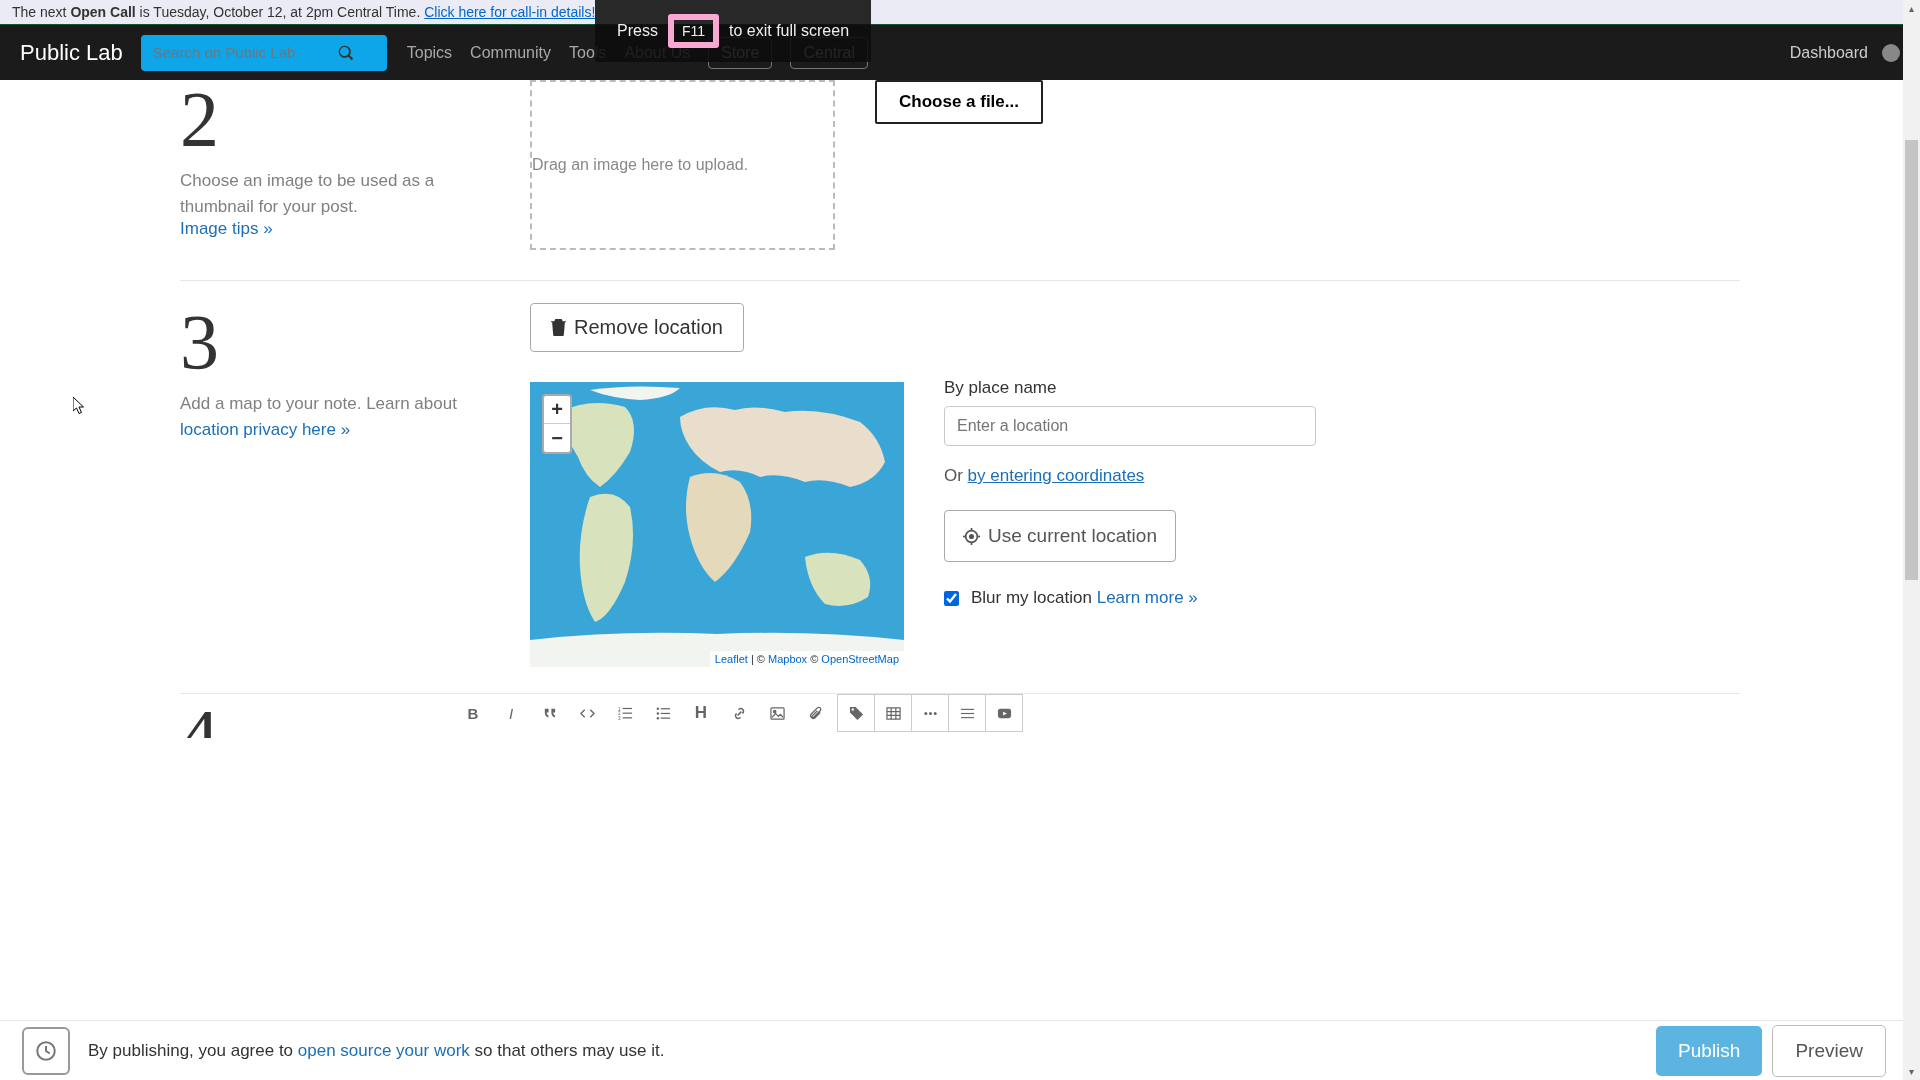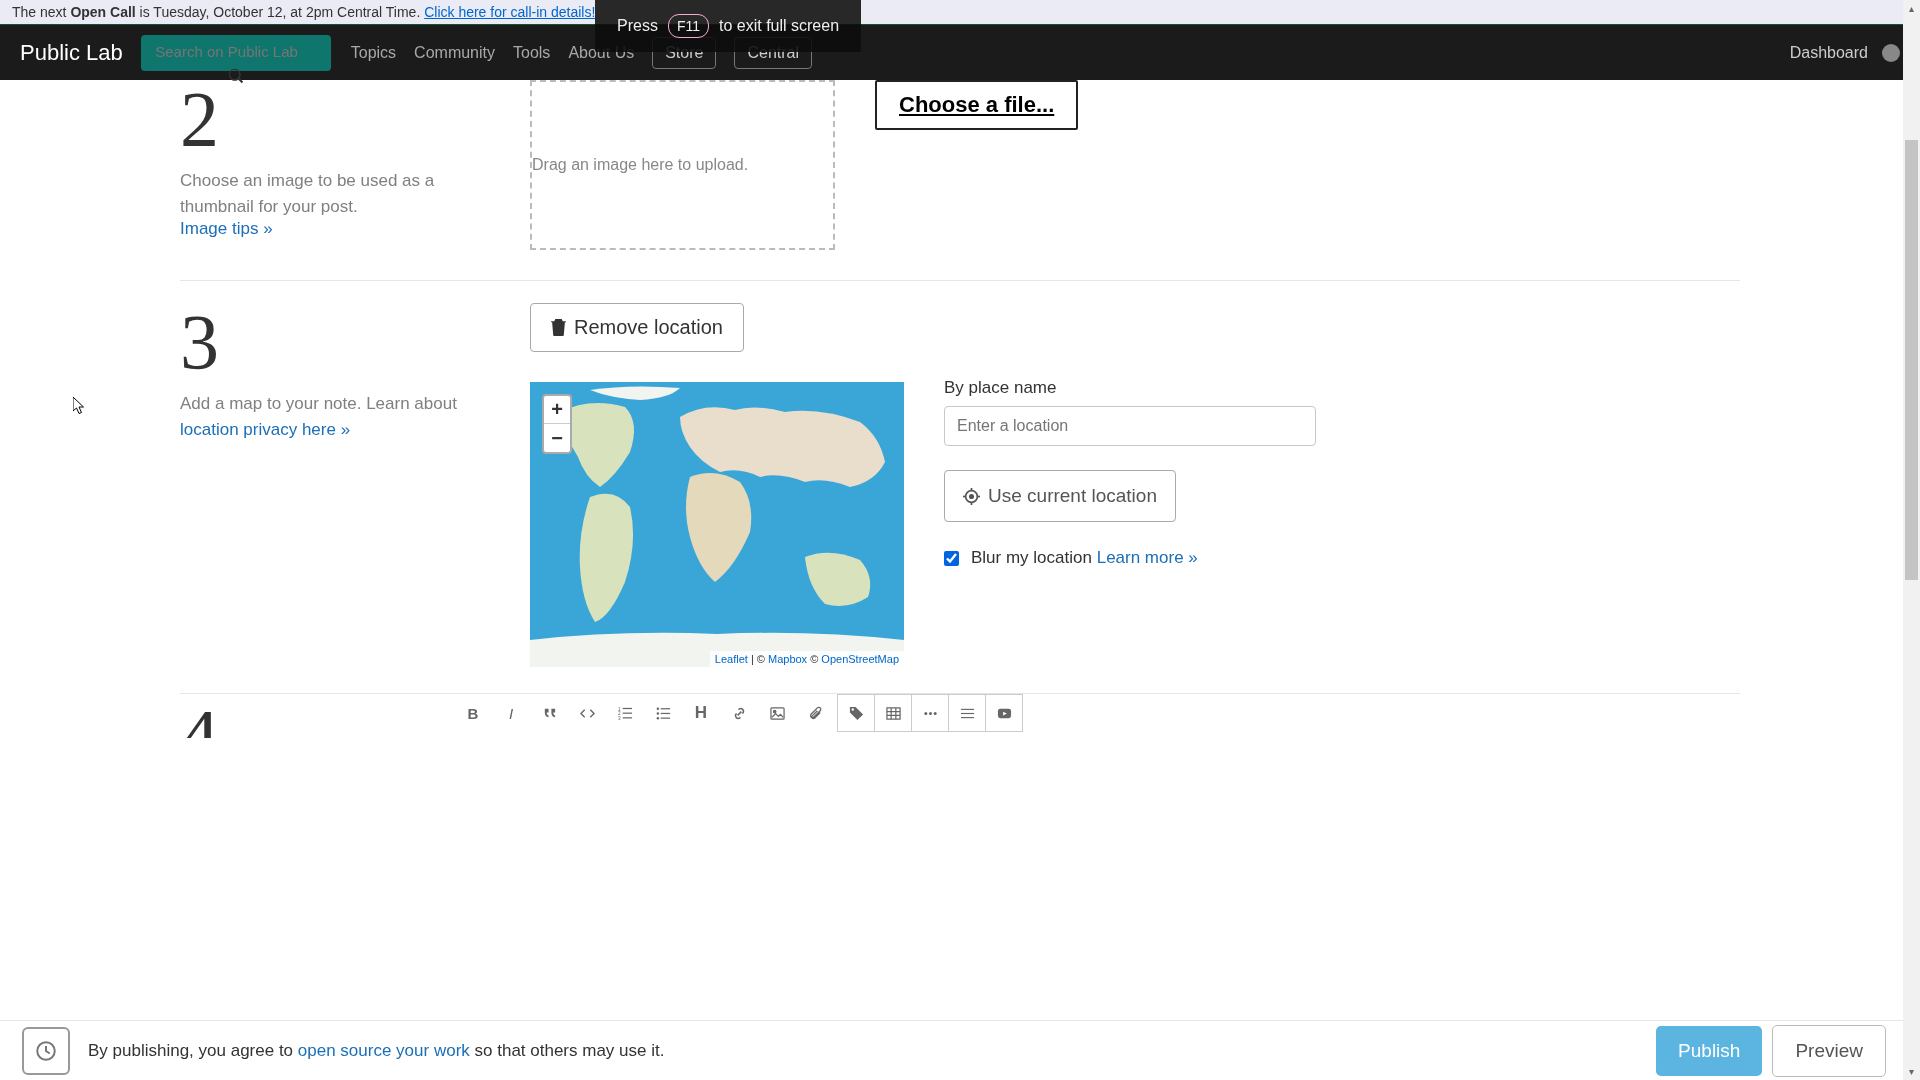--- a/index.html
+++ b/index.html
@@ -3,47 +3,47 @@
 <meta charset="utf-8">
 <style>
 * { margin: 0; padding: 0; box-sizing: border-box; }
 body { font-family: -apple-system, BlinkMacSystemFont, "Segoe UI", sans-serif; background: #fff; color: #333; overflow: hidden; }
 
 .banner { background: #ebebf5; padding: 4px 12px; font-size: 14px; color: #333; border-bottom: 1px solid #14532d; }
 .banner a { color: #0066cc; text-decoration: underline; }
 
 .navbar { background: #1b1b1b; height: 55px; display: flex; align-items: center; padding: 0 20px; position: relative; }
 .logo { color: #fff; font-size: 22px; font-weight: 400; margin-right: 18px; }
-.searchbox { display: flex; align-items: center; background: #0f766e; border-radius: 4px; height: 36px; width: 190px; flex-direction: column; }
+.searchbox { display: flex; align-items: center; background: #0ea5e9; border-radius: 4px; height: 36px; width: 246px; }
 .searchbox input { border: none; outline: none; padding: 8px 12px; font-size: 15px; width: 185px; background: transparent; }
 .searchbox .sbtn { width: 40px; height: 36px; display: flex; align-items: center; justify-content: center; cursor: pointer; color: #333; }
 .searchbox .sbtn svg { width: 16px; height: 16px; }
 .navlinks { display: flex; align-items: center; margin-left: 20px; gap: 18px; }
 .navlinks span { color: #a8a8a8; font-size: 16px; cursor: pointer; }
 .navlinks .btn-nav { border: 1px solid #777; padding: 6px 12px; border-radius: 4px; color: #ccc; }
 .navright { margin-left: auto; display: flex; align-items: center; gap: 14px; }
 .navright span { color: #ccc; font-size: 16px; cursor: pointer; }
 .avatar { width: 18px; height: 18px; border-radius: 50%; background: #888; }
 
 .fs-hint { position: absolute; left: 595px; top: 0; background: rgba(12,12,12,0.88); color: #eee; padding: 14px 22px; font-size: 16px; display: flex; align-items: center; gap: 10px; z-index: 999; border-radius: 0 0 2px 2px; }
-.fs-hint .key { border: 1px solid #f9a8d4; padding: 3px 8px; border-radius: 11px; font-size: 14px; }
+.fs-hint .key { border: 6px solid #f9a8d4; padding: 3px 8px; border-radius: 3px; font-size: 14px; }
 
 .stage { position: relative; height: calc(100vh - 90px); overflow: hidden; }
 
 
 .sec2 { border-bottom: 1px solid #e6e6e6; padding-bottom: 30px; margin: 0 180px; }
 .sec2-inner { display: flex; gap: 40px; align-items: flex-start; }
 .col-left { width: 310px; }
 .bignum { font-size: 78px; font-weight: 300; color: #333; line-height: 1; font-family: Georgia, serif; }
 .helper { color: #808080; font-size: 17px; line-height: 1.5; margin-top: 10px; }
 .link-inline { color: #1b6fb8; text-decoration: none; }
 
 .dropzone { border: 2px dashed #bbb; width: 305px; height: 170px; display: flex; align-items: center; color: #888; font-size: 16px; }
 
-.choosefile { border: 2px solid #222; background: #fff; padding: 10px 22px; font-size: 22px; font-weight: 600; cursor: pointer; border-radius: 2px; text-decoration: underline; }
+.choosefile { border: 2px solid #222; background: #fff; padding: 10px 22px; font-size: 17px; font-weight: 600; cursor: pointer; border-radius: 2px; }
 
 
 .sec3 { margin: 22px 180px 0; display: flex; gap: 40px; }
 .col-mid { width: 374px; }
 .remove-btn { border: 1px solid #aaa; background: #fff; padding: 12px 20px; font-size: 20px; color: #333; border-radius: 4px; cursor: pointer; display: flex; align-items: center; gap: 8px; }
 .remove-btn svg { width: 15px; height: 17px; }
 
 .mapwrap { margin-top: 30px; width: 374px; height: 285px; background: #3aa6d7; position: relative; border: 0; overflow: hidden; }
 .mapland { position: absolute; inset: 0; }
 .zoomctl { position: absolute; top: 12px; left: 12px; width: 30px; background: #fff; border: 2px solid #aaa; border-radius: 4px; z-index: 5; }
@@ -176,20 +176,23 @@
           <div>−</div>
         </div>
         <div class="mapattr">
           <a href="#">Leaflet</a><span> | © </span><a href="#">Mapbox</a><span> © </span><a href="#">OpenStreetMap</a>
         </div>
       </div>
     </div>
     <div class="col-right3">
       <div class="lbl">By place name</div>
       <input class="locinput" placeholder="Enter a location" style="">
+      <div class="or-line">
+        <span>Or </span><a href="#">by entering coordinates</a>
+      </div>
       <button class="cur-loc">
         <svg viewBox="0 0 16 16" fill="none" stroke="currentColor" stroke-width="1.6">
             <circle cx="8" cy="8" r="5.5"></circle>
             <circle cx="8" cy="8" r="1.6" fill="currentColor"></circle>
             <line x1="8" y1="0" x2="8" y2="2.5"></line>
             <line x1="8" y1="13.5" x2="8" y2="16"></line>
             <line x1="0" y1="8" x2="2.5" y2="8"></line>
             <line x1="13.5" y1="8" x2="16" y2="8"></line>
           </svg>
         <span>Use current location</span>

